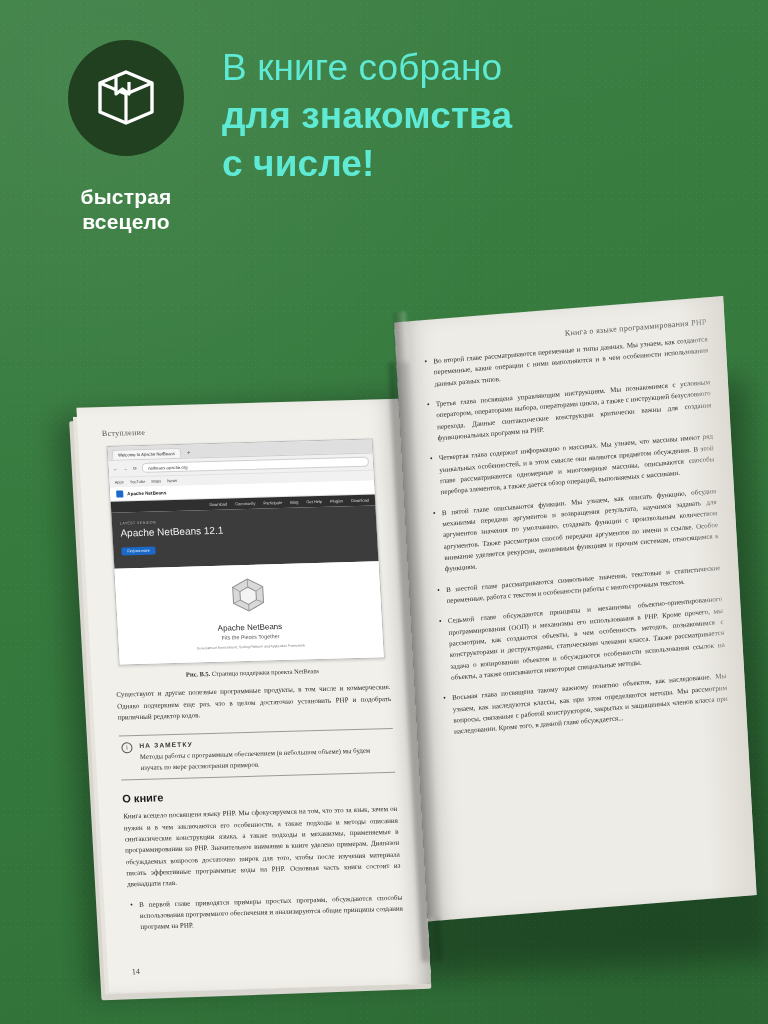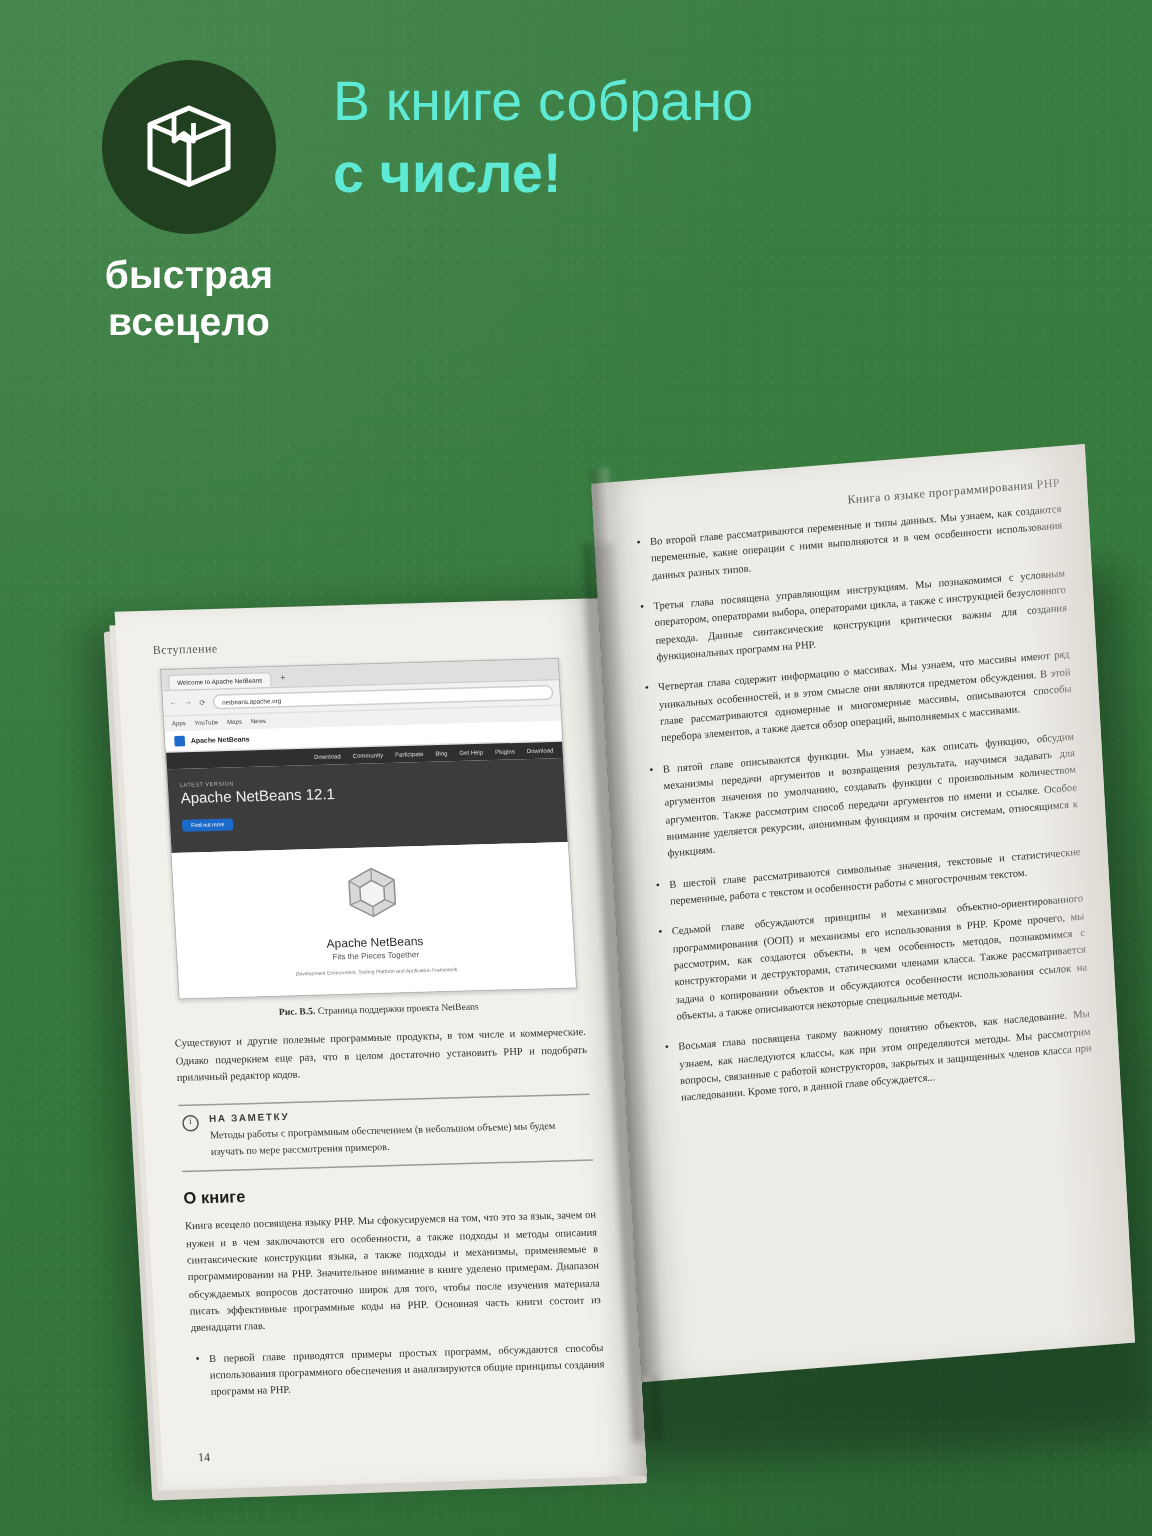--- a/index.html
+++ b/index.html
@@ -47,23 +47,23 @@
     width: 116px;
     height: 116px;
     border-radius: 50%;
     background: #20401f;
     margin: 0 auto;
     display: flex;
     align-items: center;
     justify-content: center;
   }
   .badge-caption {
-    margin-top: 12px;
+    margin-top: 29px;
     color: #ffffff;
-    font-size: 26px;
+    font-size: 21px;
     font-weight: bold;
     line-height: 1.18;
     letter-spacing: .2px;
   }
 
   
   .headline {
     position: absolute;
     left: 222px;
     top: 44px;
@@ -394,20 +394,21 @@
     </span>
   </div>
   <div class="badge-caption">
     <span>быстрая</span><br>
     <span>всецело</span>
   </div>
 </div>
 
 <div class="headline">
   <span class="headline-line">В книге собрано</span>
+  <span class="headline-line bold">для знакомства</span>
   <span class="headline-line bold">с числе!</span>
 </div>
 
 <div class="book-stage">
   <div class="book">
     <div class="page-shadow"></div>
     <div class="stack"></div>
     <div class="stack2"></div>
 
     <div class="page page-left">

